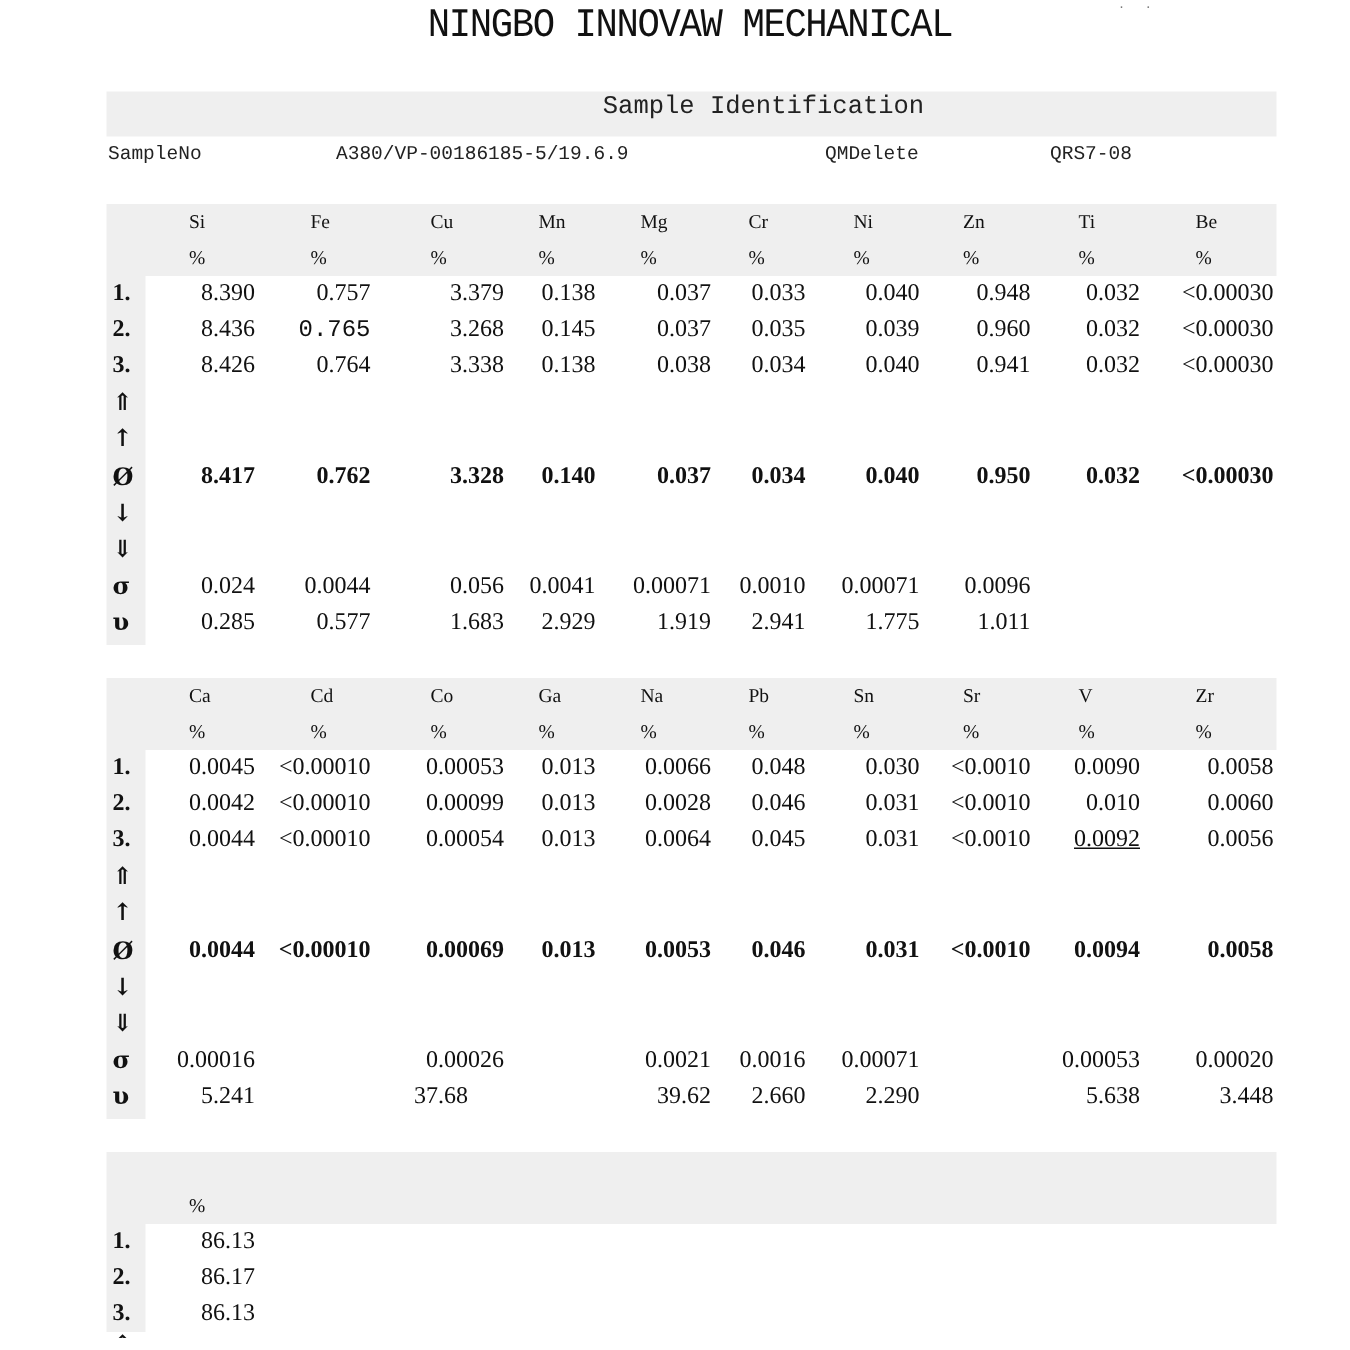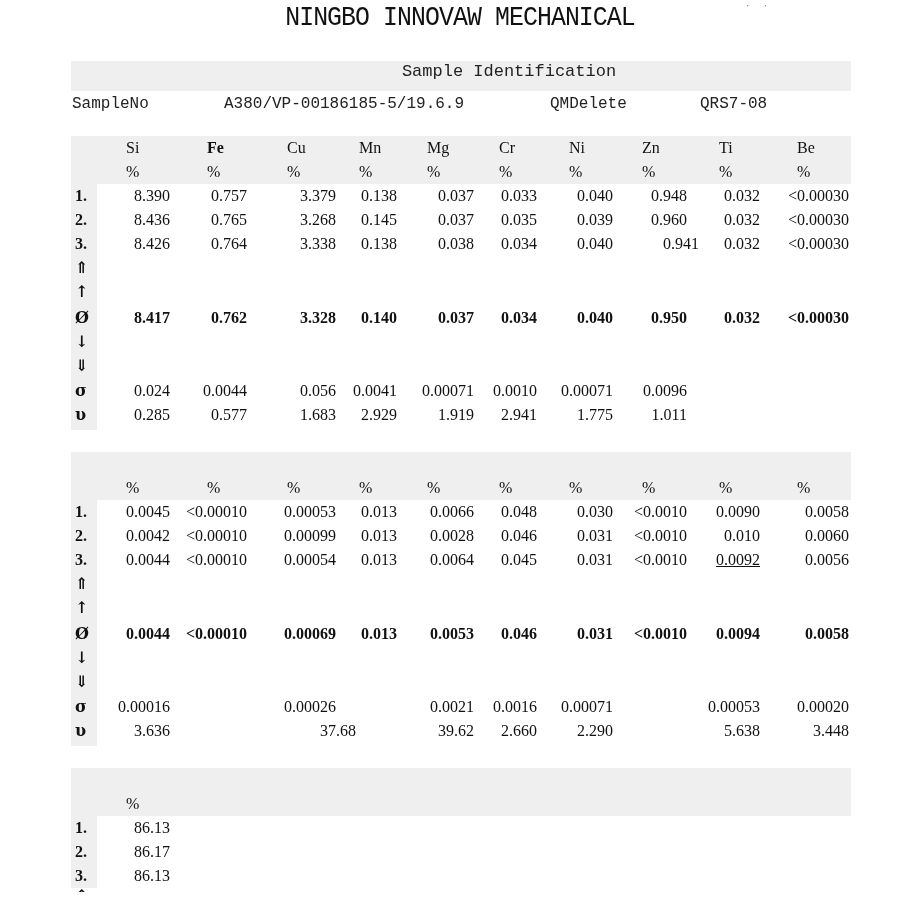--- a/index.html
+++ b/index.html
@@ -1,31 +1,31 @@
 <!DOCTYPE html>
 <html><head>
 <meta charset="utf-8">
 <style>
   html, body { margin: 0; padding: 0; background: #ffffff; }
   body { width: 900px; height: 900px; position: relative; overflow: hidden; font-family: "Liberation Serif", serif; color: #111; }
   .title { position: absolute; top: 3px; left: 0; width: 920px; text-align: center; font-family: "Liberation Mono", monospace; font-size: 27px; letter-spacing: -1px; transform: scaleX(0.92); transform-origin: center; color: #111; }
   .dots { position: absolute; top: 0px; left: 746px; font-size: 10px; color: #777; letter-spacing: 6px; }
   .ident-band { position: absolute; top: 61px; left: 71px; width: 780px; height: 30px; background: #efefef; }
   .ident-title { position: absolute; top: 62px; left: 71px; width: 876px; text-align: center; font-family: "Liberation Mono", monospace; font-size: 17px; color: #222; }
-  .ident-row { position: absolute; top: 95px; left: 72px; width: 780px; height: 16px; font-family: "Liberation Mono", monospace; font-size: 16px; color: #222; }
+  .ident-row { position: absolute; top: 95px; left: 72px; width: 780px; height: 16px; font-family: "Liberation Mono", monospace; font-size: 13px; color: #222; }
   .ident-row span { position: absolute; top: 0; white-space: nowrap; }
 
   .block { position: absolute; left: 71px; width: 780px; }
   .hdr-band { position: absolute; left: 0; top: 0; width: 780px; height: 48px; background: #efefef; }
   .side-band { position: absolute; left: 0; width: 26px; background: #efefef; }
   .row { position: absolute; left: 0; width: 780px; height: 24px; font-size: 16px; line-height: 24px; }
   .row .lbl { position: absolute; left: 4px; top: 0; font-weight: bold; }
   .row .cell { position: absolute; top: 0; white-space: nowrap; text-align: right; }
   .row.bold .cell { font-weight: bold; }
-  .hrow { position: absolute; left: 0; width: 660px; height: 24px; font-size: 16px; line-height: 24px; }
+  .hrow { position: absolute; left: 0; width: 660px; height: 24px; font-size: 13px; line-height: 24px; }
   .hrow .cell { position: absolute; top: 0; white-space: nowrap; }
   .sym { font-weight: bold; font-family: "DejaVu Serif", serif; font-size: 16px; }
 </style>
 </head>
 <body>
 
 <div class="title">NINGBO INNOVAW MECHANICAL</div>
 <div class="dots">· ·</div>
 
 <div class="ident-band"></div>
@@ -35,21 +35,21 @@
   <span style="left:152px">A380/VP-00186185-5/19.6.9</span>
   <span style="left:478px">QMDelete</span>
   <span style="left:628px">QRS7-08</span>
 </div>
 
 <div class="block" id="t0" style="top:136px; height:296px;">
     <div class="hdr-band"></div>
     <div class="side-band" style="top: 48px; height: 246px;"></div>
     <div class="hrow" style="top: 0px;">
       <span class="cell" style="left: 55px;">Si</span>
-      <span class="cell" style="left: 136px; font-weight: bold;">Fe</span>
+      <span class="cell" style="left: 136px;">Fe</span>
       <span class="cell" style="left: 216px;">Cu</span>
       <span class="cell" style="left: 288px;">Mn</span>
       <span class="cell" style="left: 356px;">Mg</span>
       <span class="cell" style="left: 428px;">Cr</span>
       <span class="cell" style="left: 498px;">Ni</span>
       <span class="cell" style="left: 571px;">Zn</span>
       <span class="cell" style="left: 648px;">Ti</span>
       <span class="cell" style="left: 726px;">Be</span>
     </div>
     <div class="hrow" style="top: 24px;">
@@ -73,40 +73,40 @@
       <span class="cell" style="right: 377px;">0.037</span>
       <span class="cell" style="right: 314px;">0.033</span>
       <span class="cell" style="right: 238px;">0.040</span>
       <span class="cell" style="right: 164px;">0.948</span>
       <span class="cell" style="right: 91px;">0.032</span>
       <span class="cell" style="right: 2px;">&lt;0.00030</span>
     </div>
     <div class="row" style="top: 72px;">
       <span class="lbl">2.</span>
       <span class="cell" style="right: 681px;">8.436</span>
-      <span class="cell" style="right: 604px;">0.765</span>
+      <span class="cell" style="right: 604px; font-family: Liberation Mono, monospace;">0.765</span>
       <span class="cell" style="right: 515px;">3.268</span>
       <span class="cell" style="right: 454px;">0.145</span>
       <span class="cell" style="right: 377px;">0.037</span>
       <span class="cell" style="right: 314px;">0.035</span>
       <span class="cell" style="right: 238px;">0.039</span>
       <span class="cell" style="right: 164px;">0.960</span>
       <span class="cell" style="right: 91px;">0.032</span>
       <span class="cell" style="right: 2px;">&lt;0.00030</span>
     </div>
     <div class="row" style="top: 96px;">
       <span class="lbl">3.</span>
       <span class="cell" style="right: 681px;">8.426</span>
       <span class="cell" style="right: 604px;">0.764</span>
       <span class="cell" style="right: 515px;">3.338</span>
       <span class="cell" style="right: 454px;">0.138</span>
       <span class="cell" style="right: 377px;">0.038</span>
       <span class="cell" style="right: 314px;">0.034</span>
       <span class="cell" style="right: 238px;">0.040</span>
-      <span class="cell" style="right: 152px; margin-left: 12px;">0.941</span>
+      <span class="cell" style="right: 164px; margin-left: 12px;">0.941</span>
       <span class="cell" style="right: 91px;">0.032</span>
       <span class="cell" style="right: 2px;">&lt;0.00030</span>
     </div>
     <div class="row" style="top: 120px;">
       <span class="lbl sym">⇑</span>
     </div>
     <div class="row" style="top: 144px;">
       <span class="lbl sym">↑</span>
     </div>
     <div class="row bold" style="top: 170px;">
@@ -152,20 +152,32 @@
       <span class="cell" style="right: 238px;">1.775</span>
       <span class="cell" style="right: 164px;">1.011</span>
       <span class="cell" style="right: 91px;"></span>
       <span class="cell" style="right: 2px;"></span>
     </div>
   </div>
 
 <div class="block" id="t1" style="top:452px; height:296px;">
     <div class="hdr-band"></div>
     <div class="side-band" style="top: 48px; height: 246px;"></div>
+    <div class="hrow" style="top: 0px;">
+      <span class="cell" style="left: 55px;">Ca</span>
+      <span class="cell" style="left: 136px;">Cd</span>
+      <span class="cell" style="left: 216px;">Co</span>
+      <span class="cell" style="left: 288px;">Ga</span>
+      <span class="cell" style="left: 356px;">Na</span>
+      <span class="cell" style="left: 428px;">Pb</span>
+      <span class="cell" style="left: 498px;">Sn</span>
+      <span class="cell" style="left: 571px;">Sr</span>
+      <span class="cell" style="left: 648px;">V</span>
+      <span class="cell" style="left: 726px;">Zr</span>
+    </div>
     <div class="hrow" style="top: 24px;">
       <span class="cell" style="left: 55px;">%</span>
       <span class="cell" style="left: 136px;">%</span>
       <span class="cell" style="left: 216px;">%</span>
       <span class="cell" style="left: 288px;">%</span>
       <span class="cell" style="left: 356px;">%</span>
       <span class="cell" style="left: 428px;">%</span>
       <span class="cell" style="left: 498px;">%</span>
       <span class="cell" style="left: 571px;">%</span>
       <span class="cell" style="left: 648px;">%</span>
@@ -243,23 +255,23 @@
       <span class="cell" style="right: 454px;"></span>
       <span class="cell" style="right: 377px;">0.0021</span>
       <span class="cell" style="right: 314px;">0.0016</span>
       <span class="cell" style="right: 238px;">0.00071</span>
       <span class="cell" style="right: 164px;"></span>
       <span class="cell" style="right: 91px;">0.00053</span>
       <span class="cell" style="right: 2px;">0.00020</span>
     </div>
     <div class="row" style="top: 267px;">
       <span class="lbl sym">υ</span>
-      <span class="cell" style="right: 681px;">3.636</span>
+      <span class="cell" style="right: 681px;">5.241</span>
       <span class="cell" style="right: 604px;"></span>
-      <span class="cell" style="right: 495px;">37.68</span>
+      <span class="cell" style="right: 539px;">37.68</span>
       <span class="cell" style="right: 454px;"></span>
       <span class="cell" style="right: 377px;">39.62</span>
       <span class="cell" style="right: 314px;">2.660</span>
       <span class="cell" style="right: 238px;">2.290</span>
       <span class="cell" style="right: 164px;"></span>
       <span class="cell" style="right: 91px;">5.638</span>
       <span class="cell" style="right: 2px;">3.448</span>
     </div>
   </div>
 

